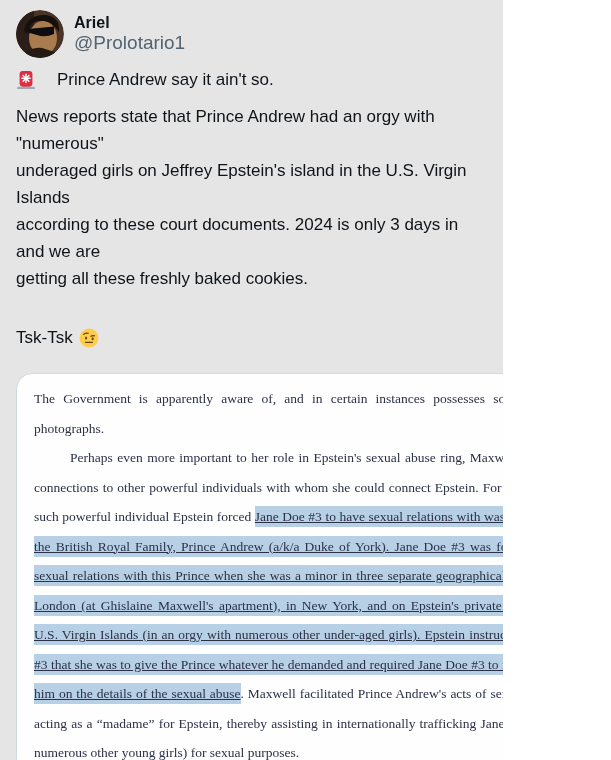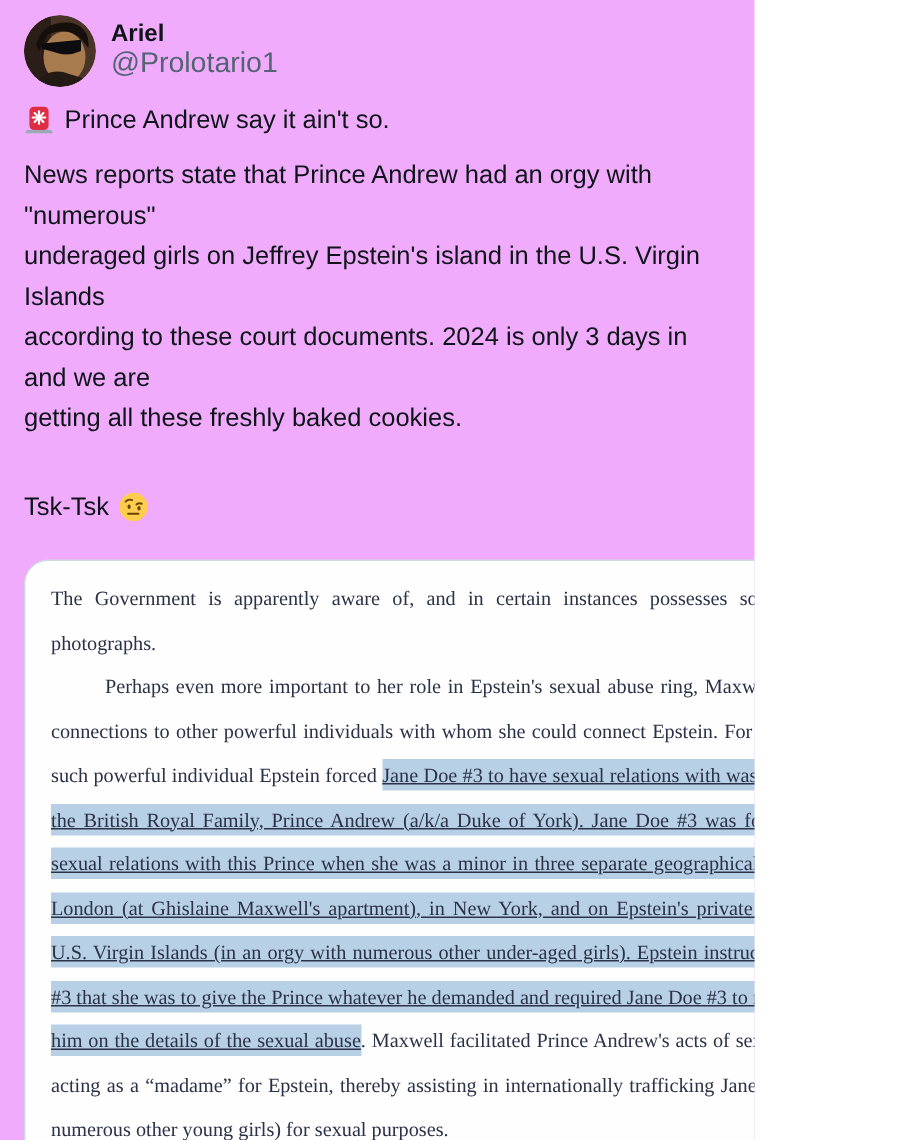--- a/index.html
+++ b/index.html
@@ -4,40 +4,40 @@
 <style>
   * { margin: 0; padding: 0; box-sizing: border-box; }
   html, body { background: #ffffff; }
   body {
     font-family: "Liberation Sans", "DejaVu Sans", sans-serif;
     color: #0f1419;
   }
   .page {
     width: 503px;
     height: 760px;
-    background: #f0abfc;
+    background: #e5e5e5;
     overflow: hidden;
     position: relative;
   }
   .tweet { padding: 10px 16px 0 16px; }
 
   
   .tweet-header { display: flex; align-items: flex-start; gap: 10px; margin-bottom: 8px; }
   .avatar {
     width: 48px; height: 48px; border-radius: 50%;
     overflow: hidden; flex: 0 0 48px; cursor: pointer;
   }
   .avatar svg { display: block; }
   .author { padding-top: 3px; cursor: pointer; }
   .author-name { font-size: 16px; font-weight: 700; line-height: 20px; color: #0f1419; }
   .author-handle { font-size: 19px; line-height: 20px; color: #536471; }
 
   
   .tweet-body { font-size: 17px; line-height: 27px; color: #0f1419; }
-  .tweet-line1 { margin-top: 8px; display: flex; align-items: center; gap: 7px; }
+  .tweet-line1 { margin-top: 8px; display: flex; align-items: center; gap: 21px; }
   .tweet-para { margin-top: 10px; white-space: pre-wrap; }
   .tweet-tsk { margin-top: 32px; display: flex; align-items: center; gap: 6px; }
   .emoji { display: inline-block; width: 20px; height: 20px; flex: 0 0 20px; }
   .emoji svg { display: block; width: 20px; height: 20px; }
 
   
   .doc-card {
     margin-top: 22px;
     width: 579px;
     border: 1px solid #cfd9de;

